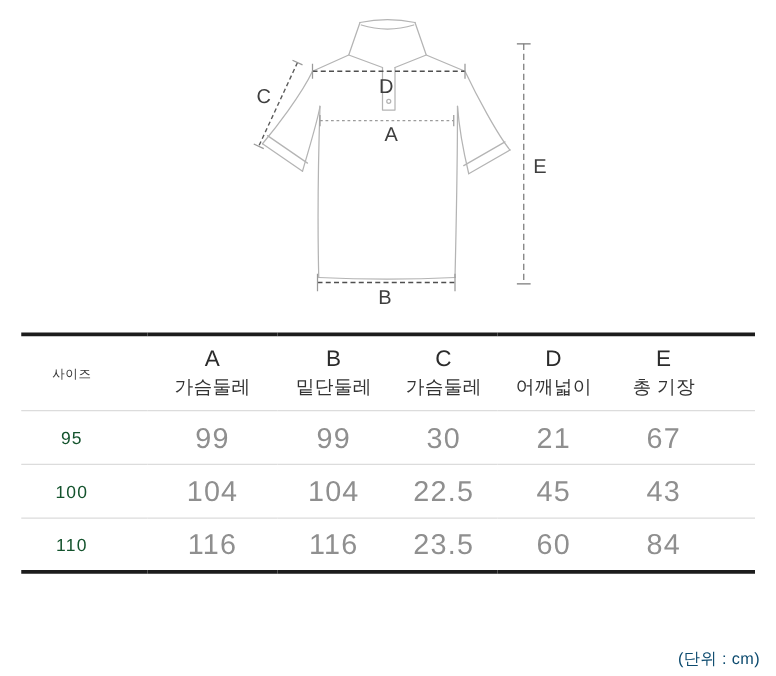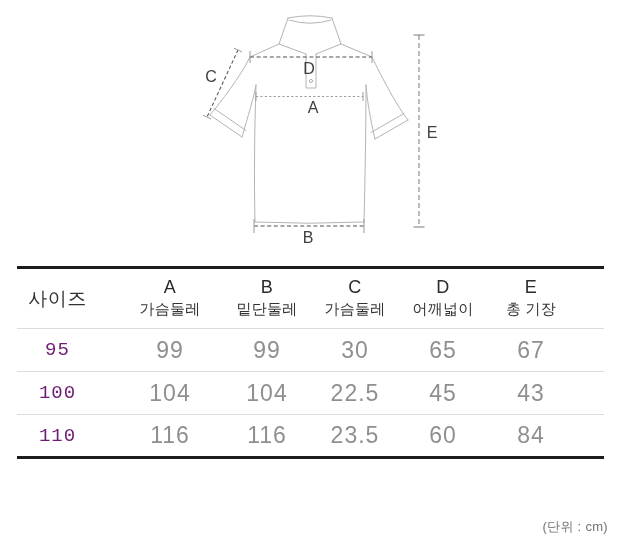--- a/index.html
+++ b/index.html
@@ -19,26 +19,26 @@
   }
   .size-table th,.size-table td{
     text-align:center;font-weight:normal;padding:0;vertical-align:middle;
   }
   .size-table thead tr{height:61px;}
   .size-table tbody tr{height:43px;border-top:1px solid #dcdcdc;}
   .col-size{padding-right:20px !important;}
   .col-last{padding-right:30px !important;}
   .hdr-letter{font-size:18px;color:#2b2b2b;letter-spacing:.5px;line-height:1.1;}
   .hdr-name{font-size:15px;color:#333;margin-top:3px;letter-spacing:.2px;}
-  .hdr-size{font-size:19px;color:#333;letter-spacing:.5px;}
-  td.size-cell{font-size:19px;color:#701a75;letter-spacing:1px;font-family:Liberation Mono, monospace;}
+  .hdr-size{font-size:10px;color:#333;letter-spacing:.5px;}
+  td.size-cell{font-size:14px;color:#14532d;letter-spacing:1px;}
   td.value-cell{font-size:23px;color:#8f8f8f;letter-spacing:1px;}
   .unit-note{
     position:absolute;right:13px;top:518px;
-    font-size:13px;color:#737373;letter-spacing:.3px;
+    font-size:13px;color:#0c4a6e;letter-spacing:.3px;
   }
 </style>
 </head>
 <body>
 
 <div class="page">
 
   <svg class="diagram" viewBox="0 0 621 262" width="621" height="262">
     <g fill="none" stroke="#b4b4b4" stroke-width="1" stroke-linecap="round" stroke-linejoin="round">
 
@@ -138,21 +138,21 @@
           <div class="hdr-name">총 기장</div>
         </th>
       </tr>
     </thead>
     <tbody>
       <tr>
         <td class="col-size size-cell">95</td>
         <td class="value-cell">99</td>
         <td class="value-cell">99</td>
         <td class="value-cell">30</td>
-        <td class="value-cell">65</td>
+        <td class="value-cell">21</td>
         <td class="value-cell col-last">67</td>
       </tr>
       <tr>
         <td class="col-size size-cell">100</td>
         <td class="value-cell">104</td>
         <td class="value-cell">104</td>
         <td class="value-cell">22.5</td>
         <td class="value-cell">45</td>
         <td class="value-cell col-last">43</td>
       </tr>

